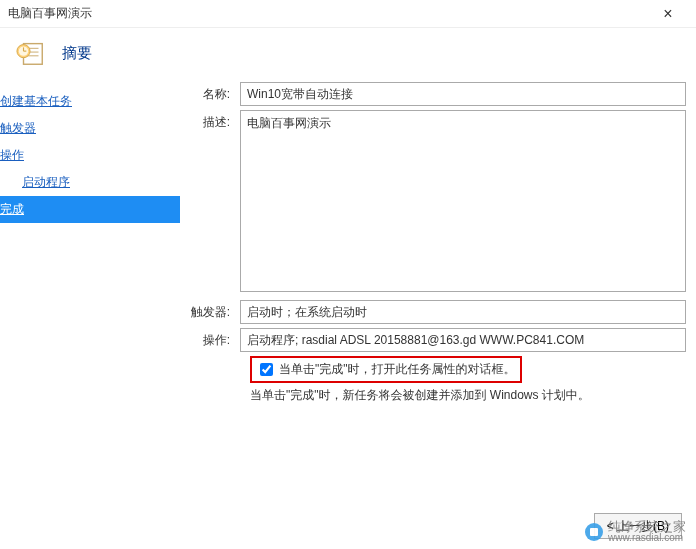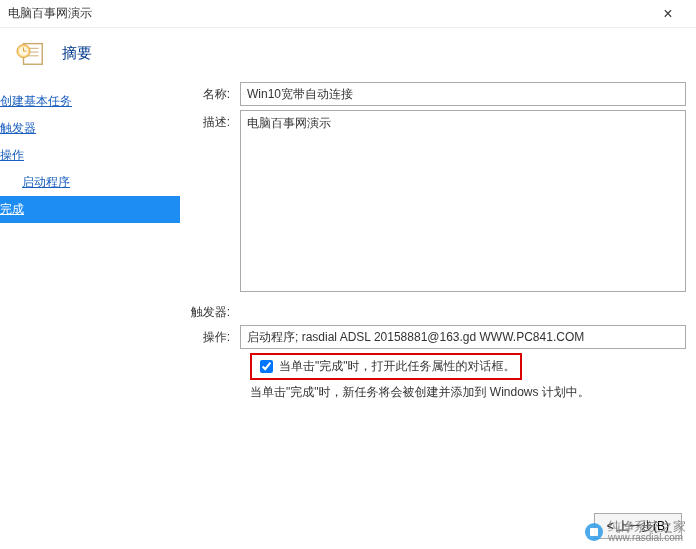--- a/index.html
+++ b/index.html
@@ -73,20 +73,23 @@
       </div>
     </div>
     <div class="form-row">
       <div class="form-label">描述:</div>
       <div class="form-field">
         <textarea style="">电脑百事网演示</textarea>
       </div>
     </div>
     <div class="form-row">
       <div class="form-label">触发器:</div>
+      <div class="form-field">
+        <input type="text" readonly="" value="启动时；在系统启动时" style="">
+      </div>
     </div>
     <div class="form-row">
       <div class="form-label">操作:</div>
       <div class="form-field">
         <input type="text" readonly="" value="启动程序; rasdial ADSL 20158881@163.gd WWW.PC841.COM" style="">
       </div>
     </div>
     <div class="checkbox-row">
       <span class="highlight">
         <input type="checkbox" checked="" style="">

